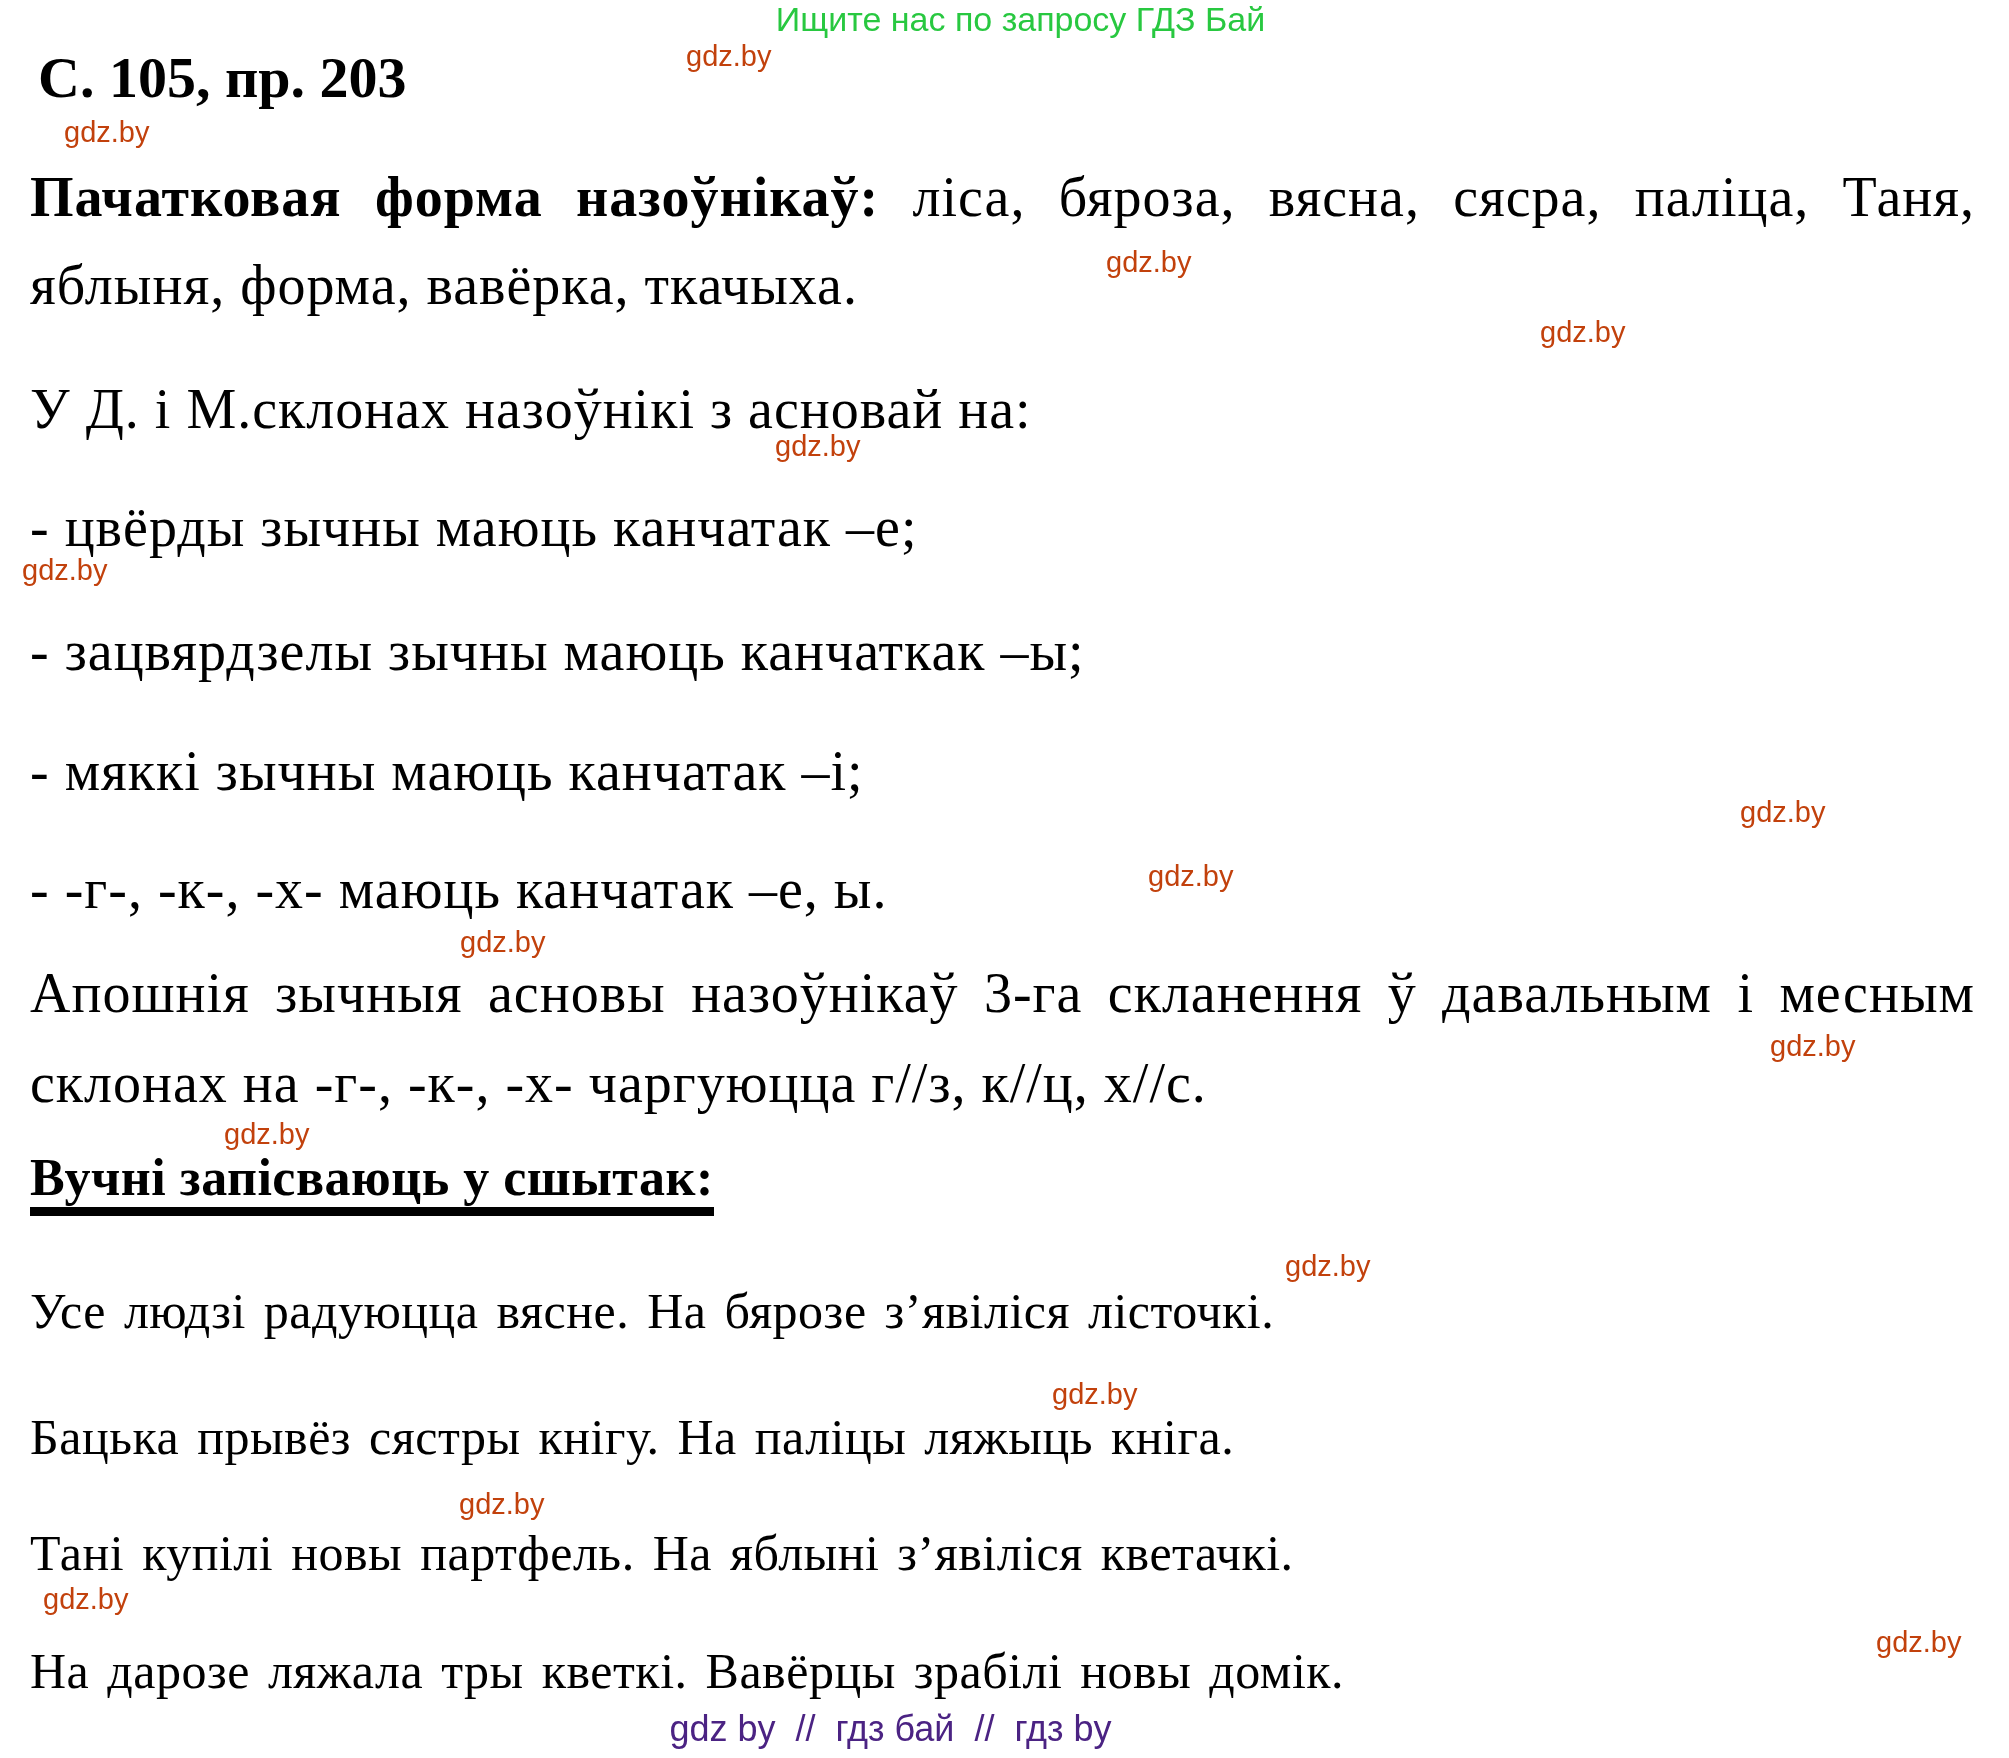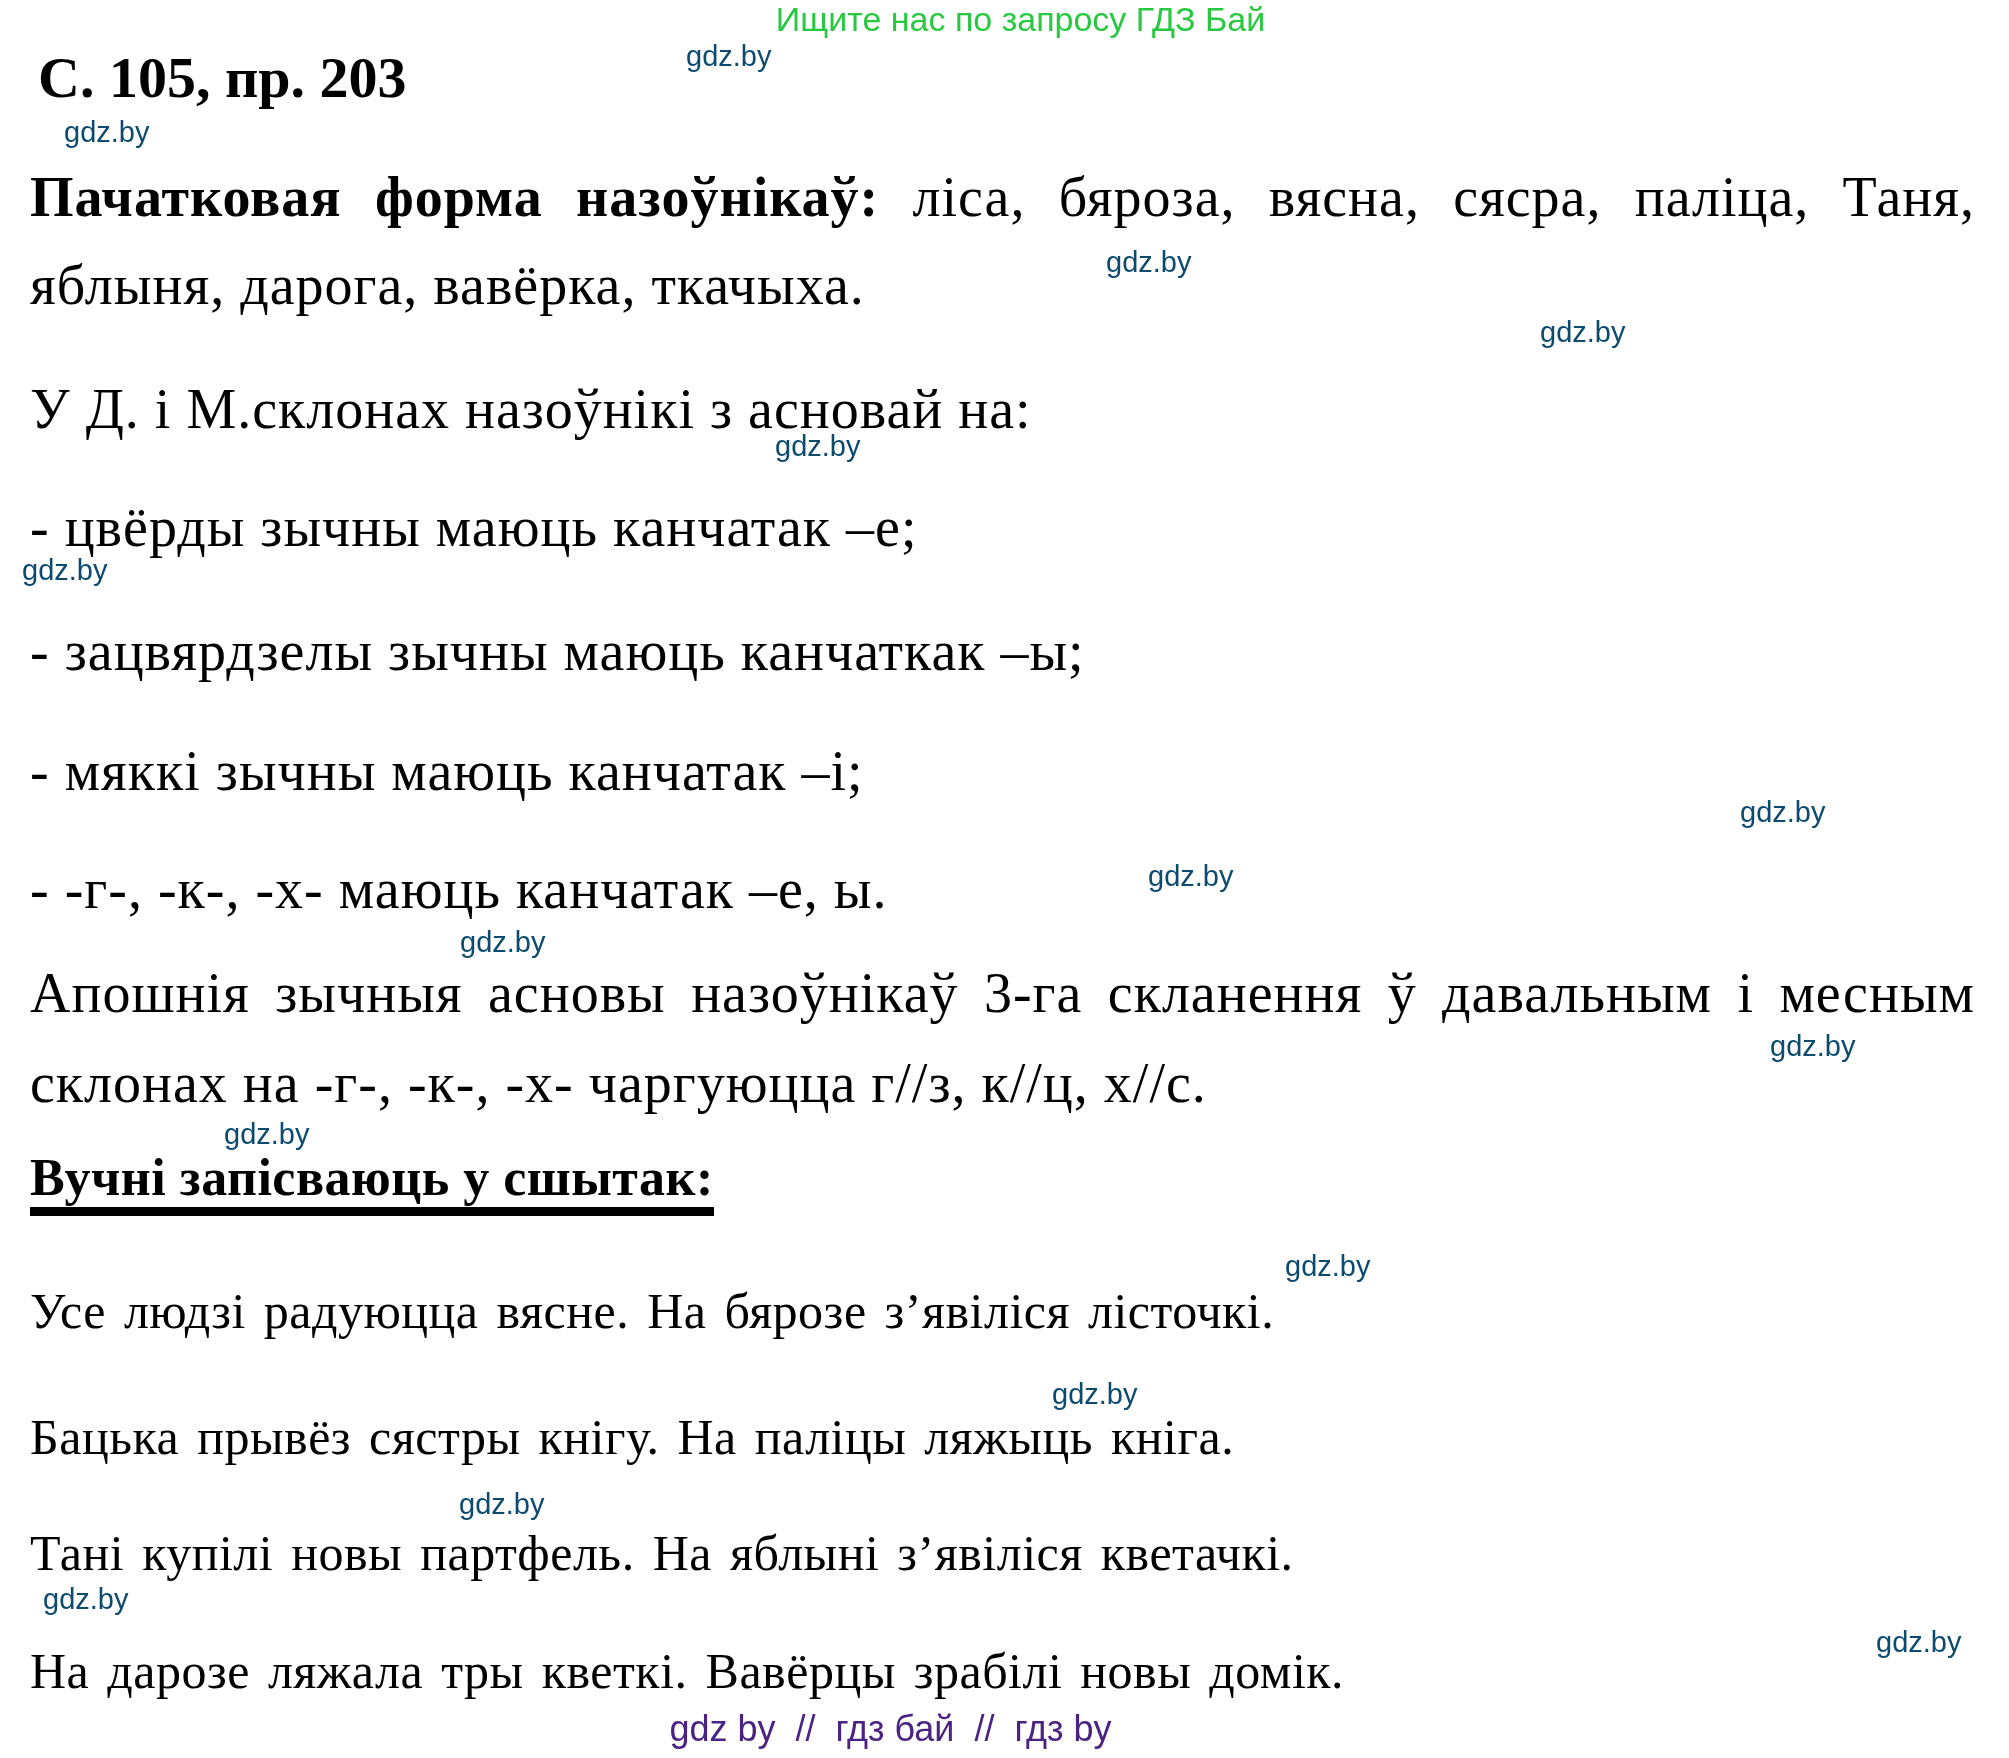--- a/index.html
+++ b/index.html
@@ -57,42 +57,42 @@
     font-size: 50px;
     letter-spacing: 0.5px;
     word-spacing: 5px;
     white-space: nowrap;
   }
 
   .wm {
     position: absolute;
     font-family: "Liberation Sans", "DejaVu Sans", sans-serif;
     font-size: 29px;
-    color: #0c4a6e;
+    color: #c2410c;
     white-space: nowrap;
   }
 
   .page-footer {
     top: 1708px; left: 0; width: 1781px;
     text-align: center;
     font-family: "Liberation Sans", "DejaVu Sans", sans-serif;
     font-size: 36px;
     color: #4b2383;
     white-space: pre;
   }
 </style>
 </head>
 <body>
 
 <div class="abs promo" style="color: rgb(40, 200, 64);">Ищите нас по запросу ГДЗ Бай</div>
 
 <div class="abs doc-title">С. 105, пр. 203</div>
 
 <div class="abs bodyline justify-full" style="top:166px;"><span class="lead-bold">Пачатковая форма назоўнікаў:</span><span> ліса, бяроза, вясна, сясра, паліца, Таня,</span></div>
-<div class="abs bodyline" style="top:254px;">яблыня, дарога, вавёрка, ткачыха.</div>
+<div class="abs bodyline" style="top:254px;">яблыня, форма, вавёрка, ткачыха.</div>
 
 <div class="abs bodyline" style="top:378px;">У Д. і М.склонах назоўнікі з асновай на:</div>
 
 <div class="abs bodyline" style="top:496px;">- цвёрды зычны маюць канчатак –е;</div>
 <div class="abs bodyline" style="top:620px;">- зацвярдзелы зычны маюць канчаткак –ы;</div>
 <div class="abs bodyline" style="top:740px;">- мяккі зычны маюць канчатак –і;</div>
 <div class="abs bodyline" style="top:858px;">- -г-, -к-, -х- маюць канчатак –е, ы.</div>
 
 <div class="abs bodyline justify-full" style="top:962px;">Апошнія зычныя асновы назоўнікаў 3-га скланення ў давальным і месным</div>
 <div class="abs bodyline" style="top:1052px;">склонах на -г-, -к-, -х- чаргуюцца г//з, к//ц, х//с.</div>

